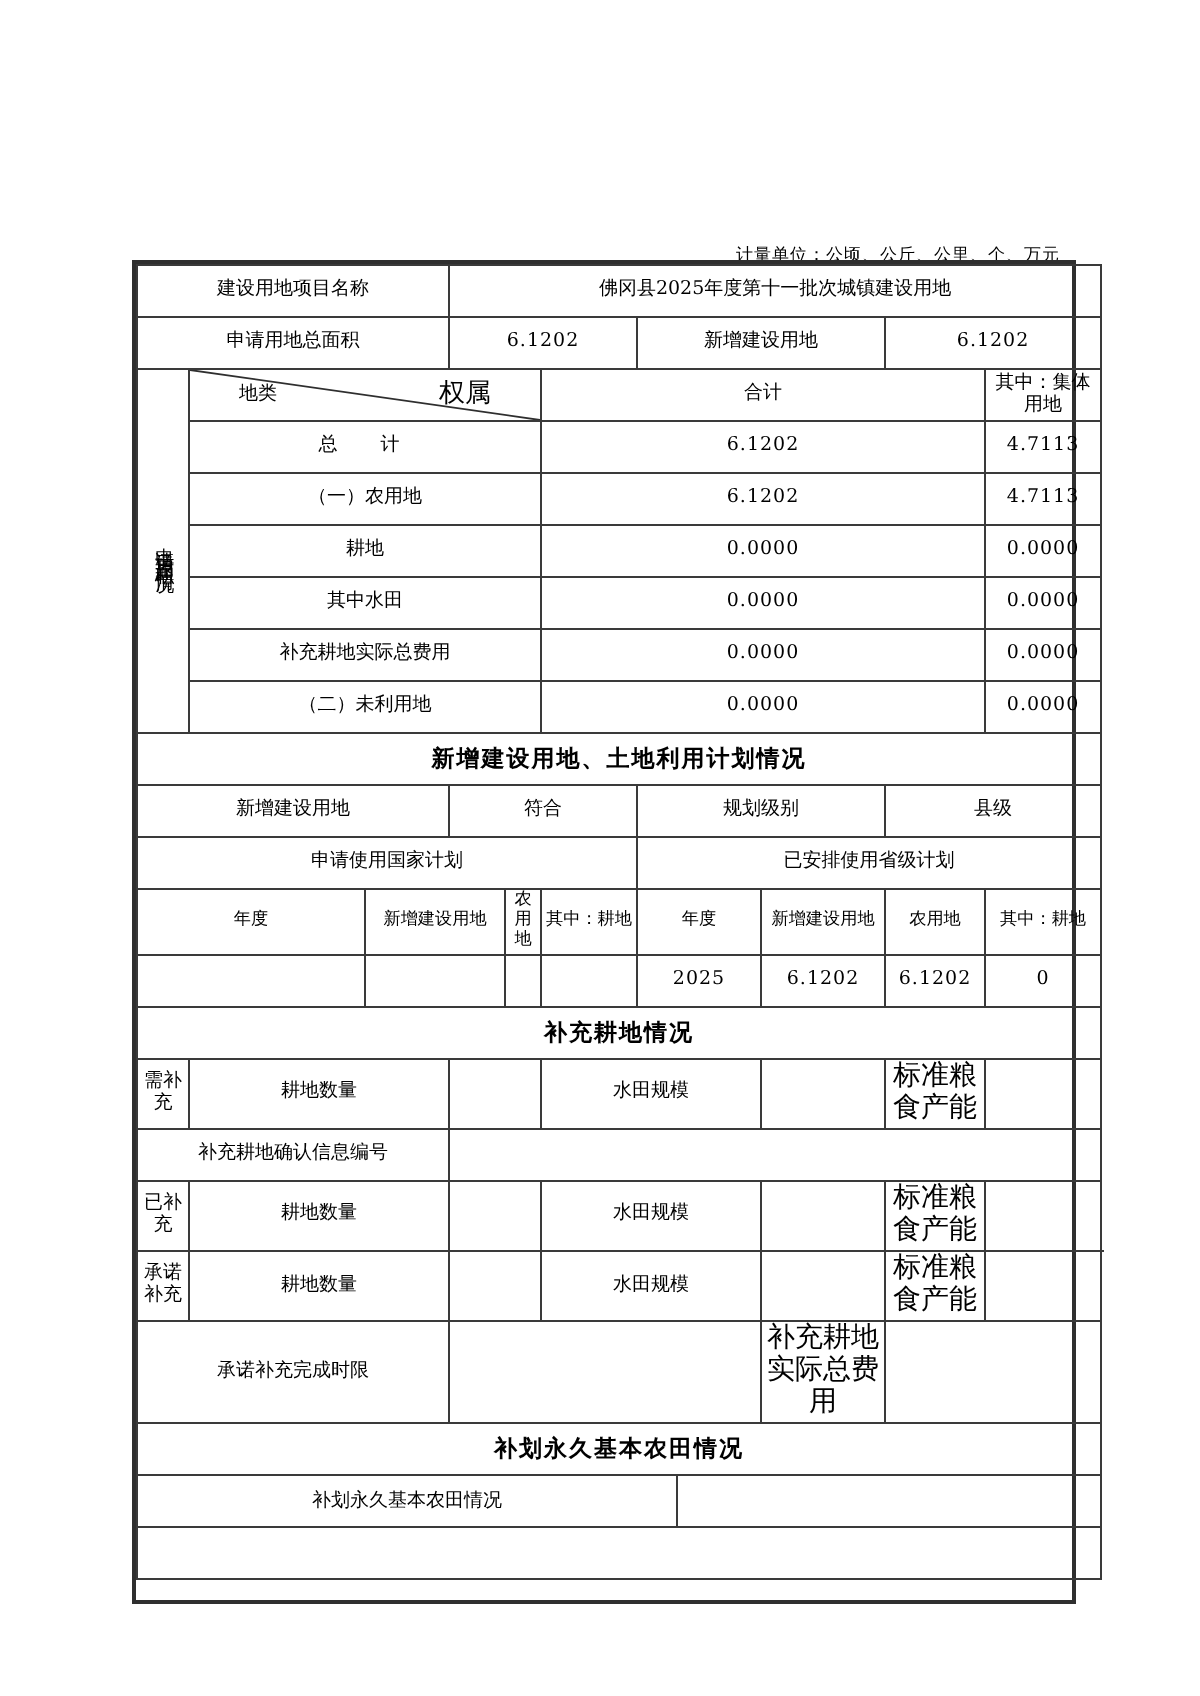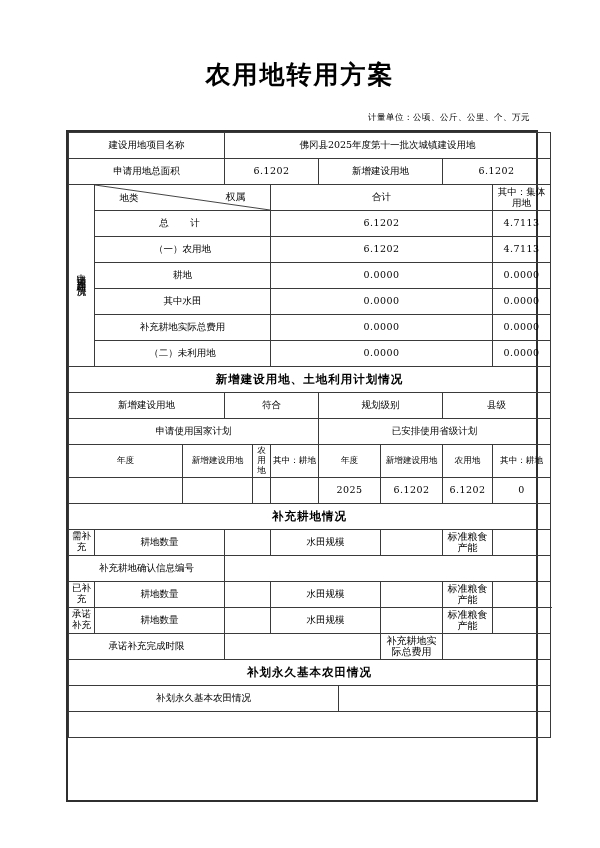--- a/index.html
+++ b/index.html
@@ -29,21 +29,21 @@
     width: 600px;
     text-align: center;
     font-family: "DejaVu Serif", "Liberation Serif", serif;
     font-weight: bold;
     font-size: 25px;
     letter-spacing: 2px;
   }
   .unit-note {
     position: absolute;
     right: 70px;
-    top: 112px;
+    top: 122px;
     font-size: 8.5px;
     font-family: "DejaVu Serif", "Liberation Serif", serif;
     letter-spacing: 0.5px;
     white-space: nowrap;
   }
   table.form {
     position: absolute;
     left: 68px;
     top: 132px;
     width: 464px;
@@ -104,35 +104,34 @@
     left: 14%;
     top: 52%;
     transform: translateY(-50%);
     font-size: 9.5px;
   }
   .diag-cell .d-right {
     position: absolute;
     right: 14%;
     top: 48%;
     transform: translateY(-50%);
-    font-size: 10px;
+    font-size: 13px;
     font-family: Liberation Serif, serif;
   }
   .num { letter-spacing: 0.5px; margin-top: 32px; }
   .sp-title { letter-spacing: 6px; }
-  .small-2l { font-size: 10px; line-height: 1.1; }
+  .small-2l { font-size: 14px; line-height: 1.1; font-family: Liberation Mono, monospace; }
   .blank-big { height: 72px; }
   .tiny { font-size: 8.6px; }
 </style>
 </head>
 <body>
 
 <div class="page">
 
-  <div class="doc-title">农用地转用方案</div>
   <div class="unit-note">计量单位：公顷、公斤、公里、个、万元</div>
 
   <div class="outer-frame"></div>
 
   <table class="form">
     <colgroup>
       <col style="width:26px">
       <col style="width:88px">
       <col style="width:42px">
       <col style="width:28px">

